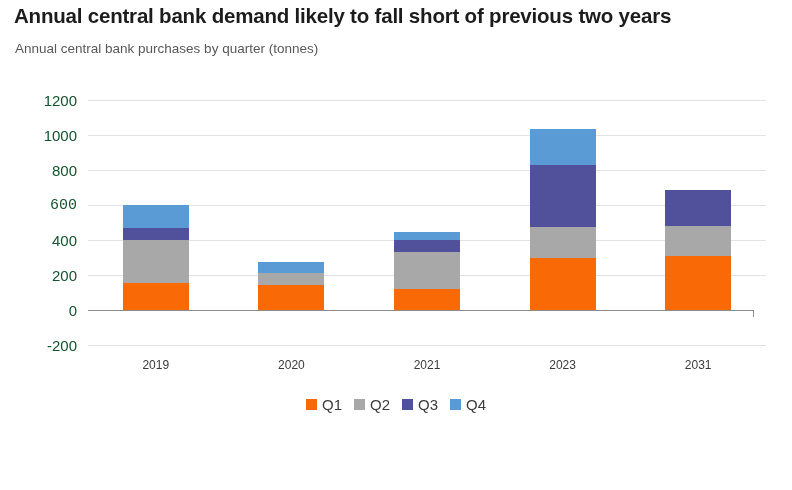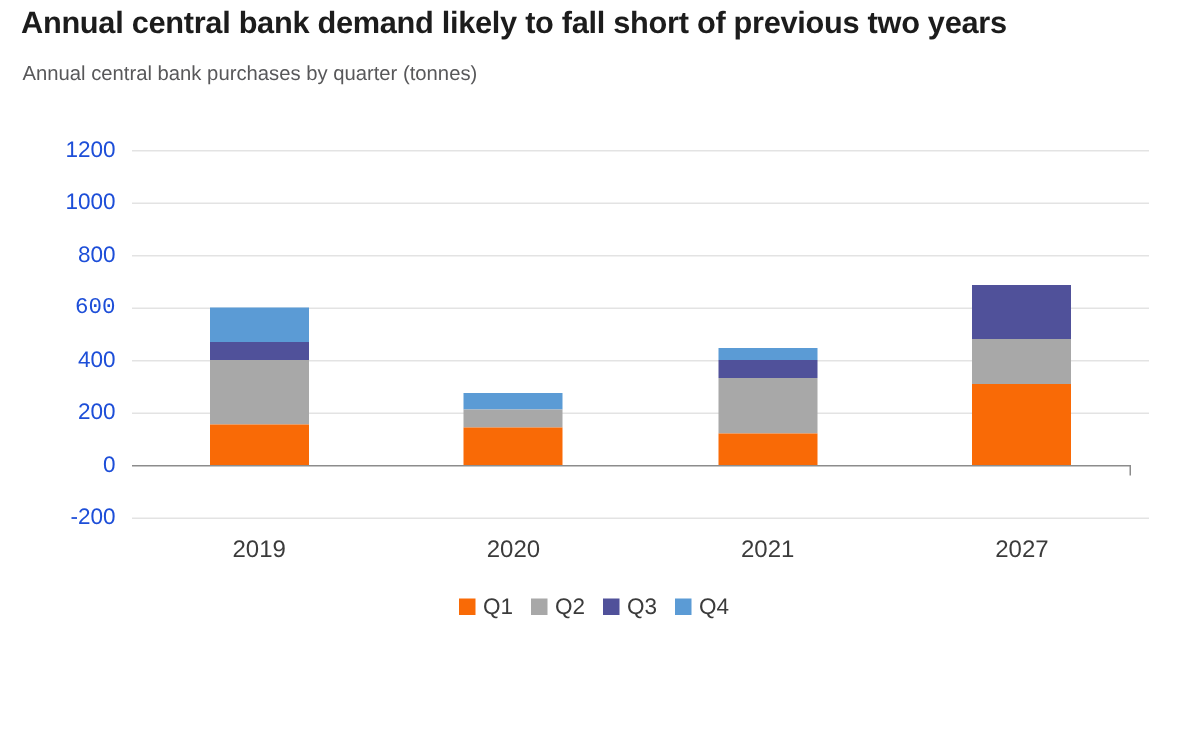--- a/index.html
+++ b/index.html
@@ -34,21 +34,21 @@
     position:absolute;left:0;right:0;height:1px;
     background:#e3e3e3;
   }
   .gridline.zero{background:#8c8c8c;height:1.4px;right:12px;}
   .zero-tick{
     position:absolute;right:12px;width:1.4px;height:7px;background:#8c8c8c;
   }
   .ylabel{
     position:absolute;right:100%;margin-right:11px;
     transform:translateY(-50%);
-    font-size:15px;color:#1d4ed8;white-space:nowrap;
+    font-size:15px;color:#14532d;white-space:nowrap;
     text-align:right;width:70px;
   }
 
   .bars{
     position:absolute;left:0;top:0;right:0;bottom:0;
     display:flex;
   }
   .bargroup{
     flex:1 1 0;position:relative;
   }
@@ -56,21 +56,21 @@
     position:absolute;
     left:50%;transform:translateX(-50%);
     width:66px;
     display:flex;flex-direction:column-reverse;
   }
   .seg{width:100%;}
 
   .xlabel{
     position:absolute;top:100%;margin-top:13px;
     left:50%;transform:translateX(-50%);
-    font-size:16px;color:#3b3b3b;white-space:nowrap;
+    font-size:12px;color:#3b3b3b;white-space:nowrap;
   }
 
   
   .legend{
     position:absolute;left:0;right:0;top:396px;
     display:flex;justify-content:center;align-items:center;
     gap:12px;
   }
   .legend-item{display:flex;align-items:center;gap:5px;}
   .swatch{width:11px;height:11px;display:inline-block;}
@@ -131,26 +131,35 @@
         <div class="bargroup">
           <div class="bar" style="top: 132.125px; height: 77.875px;">
             <div class="seg" style="height: 21px; background: rgb(249, 106, 6);"></div>
             <div class="seg" style="height: 36.75px; background: rgb(168, 168, 168);"></div>
             <div class="seg" style="height: 12.25px; background: rgb(80, 81, 154);"></div>
             <div class="seg" style="height: 7.875px; background: rgb(91, 155, 213);"></div>
           </div>
           <div class="xlabel">2021</div>
         </div>
         <div class="bargroup">
+          <div class="bar" style="top: 28.875px; height: 181.125px;">
+            <div class="seg" style="height: 51.625px; background: rgb(249, 106, 6);"></div>
+            <div class="seg" style="height: 31.5px; background: rgb(168, 168, 168);"></div>
+            <div class="seg" style="height: 62.125px; background: rgb(80, 81, 154);"></div>
+            <div class="seg" style="height: 35.875px; background: rgb(91, 155, 213);"></div>
+          </div>
+          <div class="xlabel">2023</div>
+        </div>
+        <div class="bargroup">
           <div class="bar" style="top: 90.125px; height: 119.875px;">
             <div class="seg" style="height: 54.25px; background: rgb(249, 106, 6);"></div>
             <div class="seg" style="height: 29.75px; background: rgb(168, 168, 168);"></div>
             <div class="seg" style="height: 35.875px; background: rgb(80, 81, 154);"></div>
           </div>
-          <div class="xlabel">2027</div>
+          <div class="xlabel">2031</div>
         </div>
       </div>
   </div>
 
   <div class="legend" id="legend">
       <div class="legend-item">
         <span class="swatch" style="background: rgb(249, 106, 6);"></span>
         <span class="legend-label">Q1</span>
       </div>
       <div class="legend-item">

